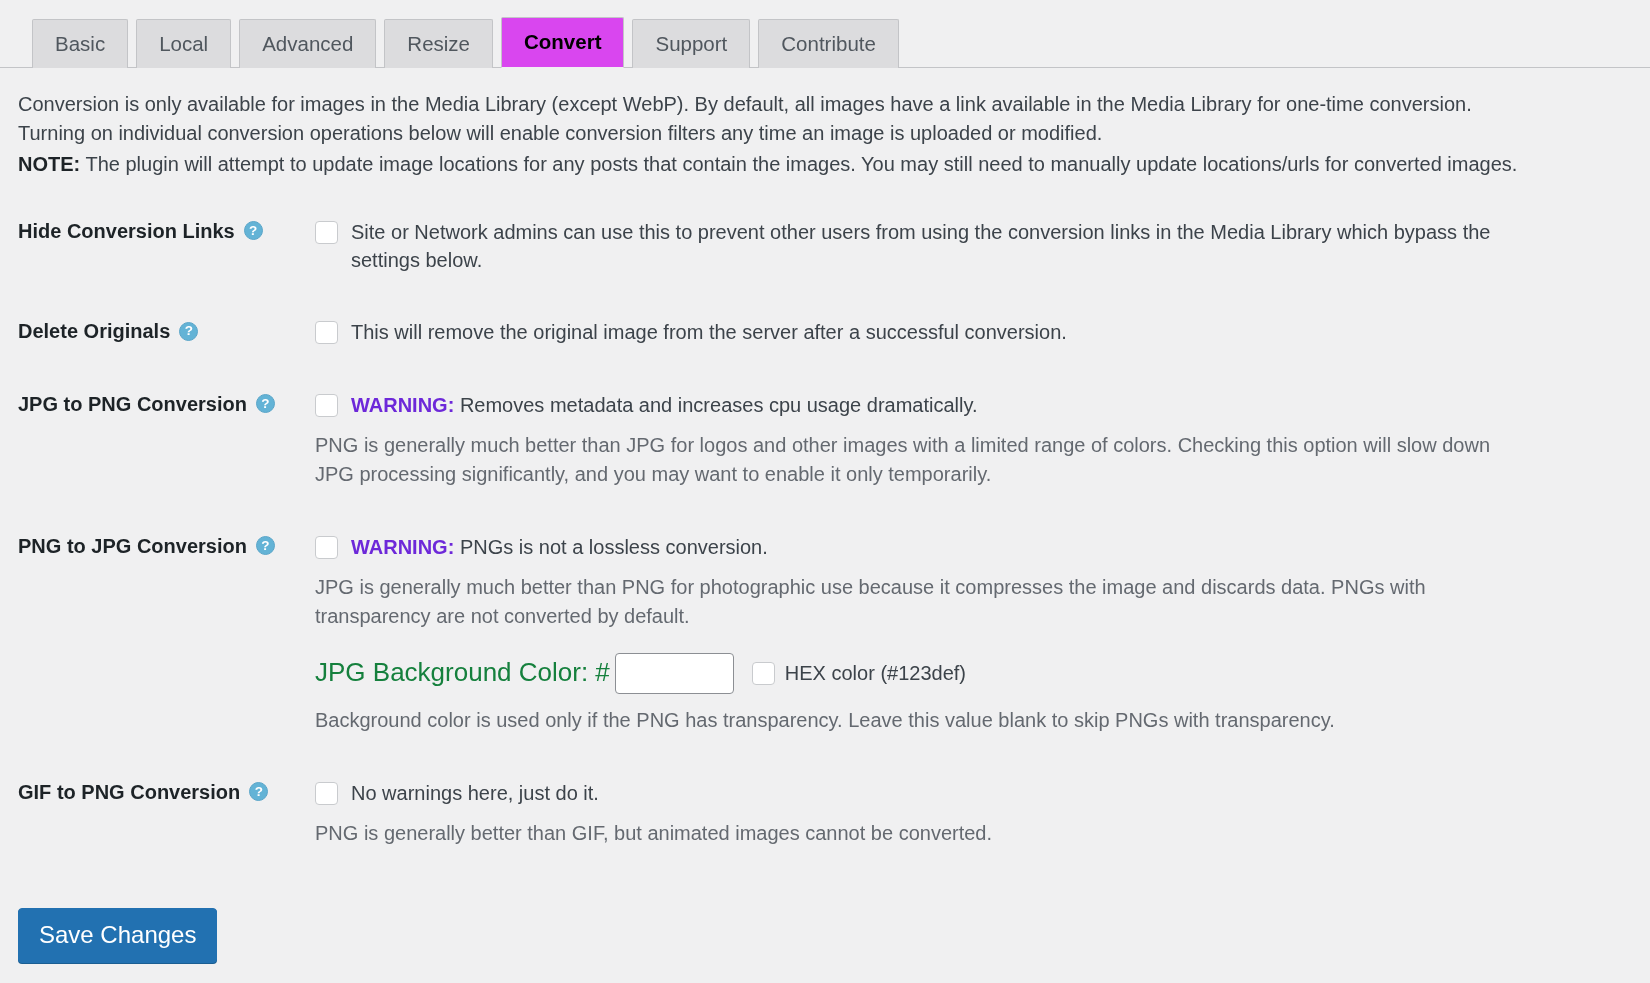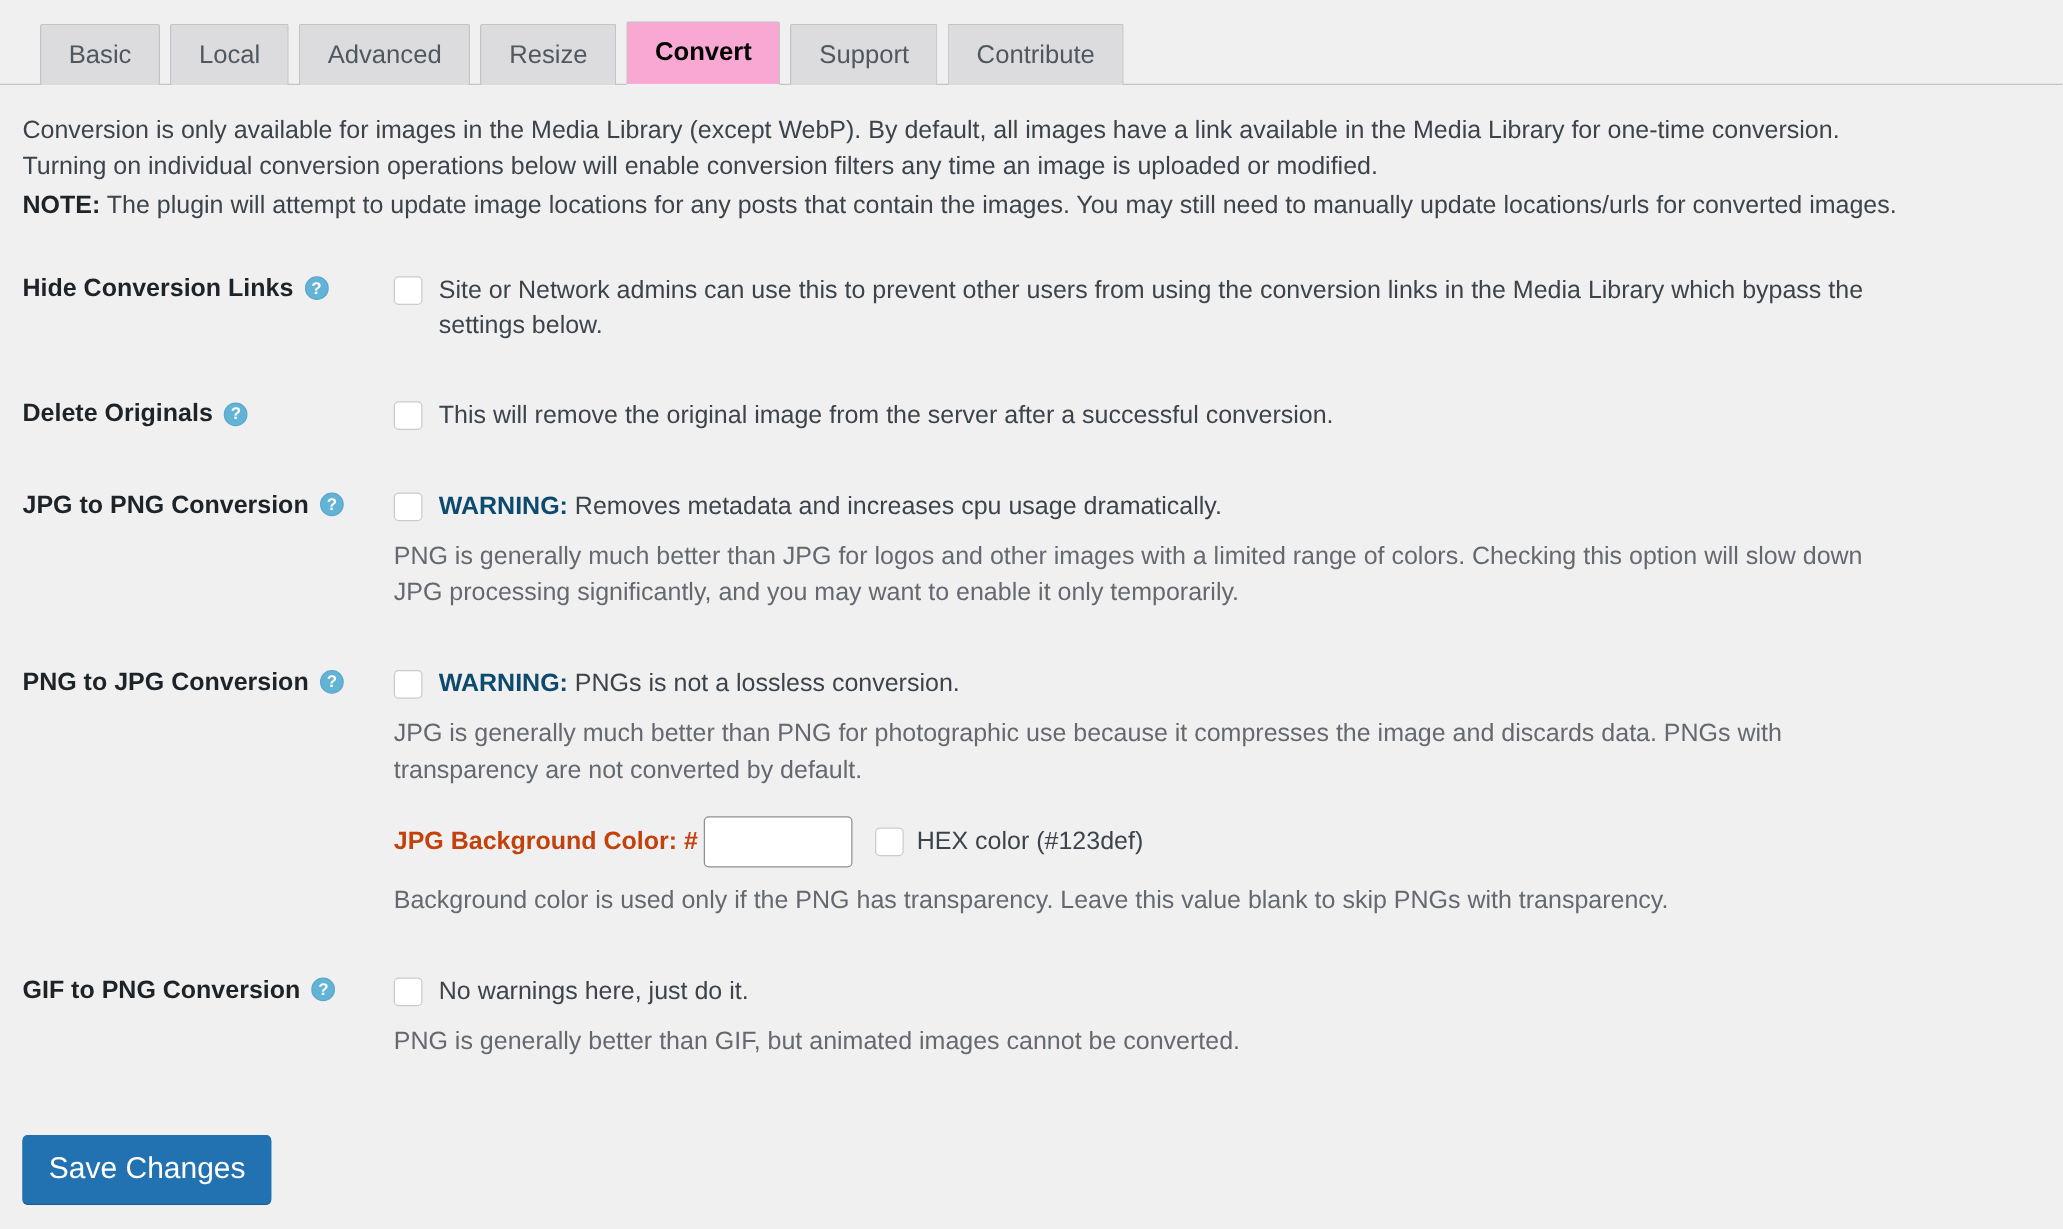--- a/index.html
+++ b/index.html
@@ -42,21 +42,21 @@
     background: #dcdcde;
     color: #50575e;
     border: 1px solid #c3c4c7;
     border-bottom: none;
     text-decoration: none;
     white-space: nowrap;
     border-radius: 2px 2px 0 0;
     cursor: pointer;
   }
   .nav-tab.active {
-    background: #f9a8d4;
+    background: #d946ef;
     border-bottom: 1px solid #f0f0f1;
     color: #000;
     font-weight: 700;
     padding-bottom: 12px;
   }
   .nav-tab.hovered {
     color: #2c3338;
     text-decoration: underline;
     text-decoration-color: #2271b1;
     text-decoration-thickness: 2px;
@@ -147,41 +147,41 @@
     gap: 13px;
   }
   .check-line .cb { margin-top: 3px; }
   .check-line .lbl {
     font-size: 20px;
     color: #3c434a;
     line-height: 1.42;
     max-width: 1175px;
     cursor: pointer;
   }
-  .check-line .lbl b { font-weight: 700; color: #0c4a6e; }
+  .check-line .lbl b { font-weight: 700; color: #6d28d9; }
 
   .desc {
     margin: 12px 0 0 0;
     font-size: 20px;
     line-height: 1.44;
     color: #646970;
     max-width: 1180px;
   }
 
   
   .bgcolor-row {
     display: flex;
     align-items: center;
     gap: 0;
     margin-top: 22px;
   }
   .bgcolor-label {
-    font-weight: 700;
-    font-size: 20px;
-    color: #c2410c;
+    font-weight: 400;
+    font-size: 26px;
+    color: #15803d;
     white-space: nowrap;
   }
   .color-input {
     width: 119px;
     height: 41px;
     margin-left: 5px;
     border: 1px solid #8c8f94;
     border-radius: 4px;
     background: #fff;
     font-size: 19px;

